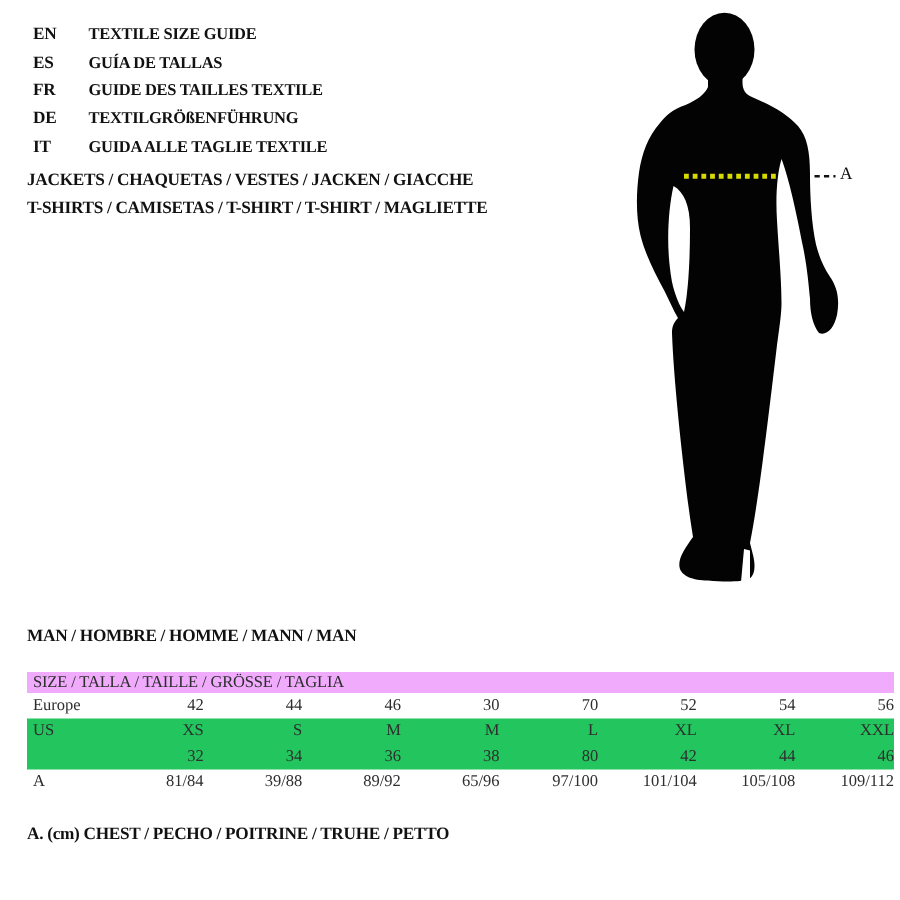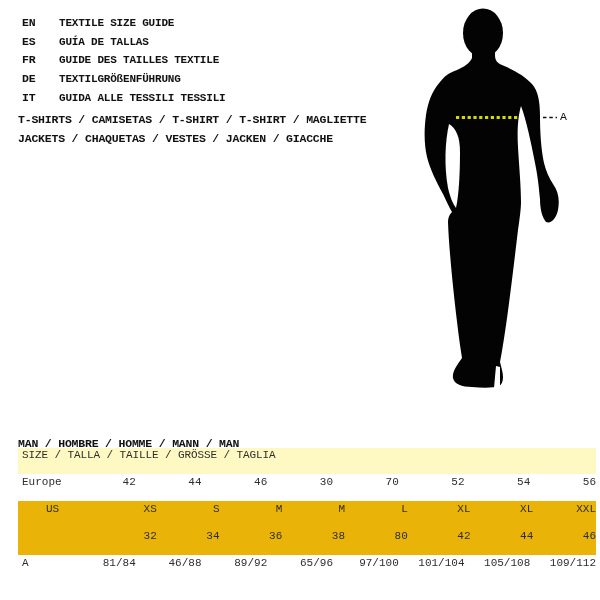--- a/index.html
+++ b/index.html
@@ -1,37 +1,37 @@
 <!DOCTYPE html>
 <html><head>
 <meta charset="utf-8">
 <style>
   html,body{margin:0;padding:0;background:#fff;}
   .canvas{
     position:relative;width:600px;height:600px;background:#ffffff;overflow:hidden;
-    font-family:Liberation Mono, monospace;color:#111;border-radius:27px;
+    font-family:Liberation Serif, serif;color:#111;border-radius:27px;
   }
   
   .lang-block{position:absolute;left:0;top:14px;}
   .lang-row{position:relative;height:18.7px;line-height:18.7px;}
   .lang-code{position:absolute;left:22px;font-size:11.5px;font-weight:700;letter-spacing:-0.2px;}
   .lang-title{position:absolute;left:59px;font-size:11px;font-weight:700;letter-spacing:-0.2px;white-space:nowrap;}
   
   .categories{position:absolute;left:18px;top:111px;}
   .cat-line{font-size:11.5px;font-weight:700;letter-spacing:-0.2px;line-height:18.5px;white-space:nowrap;}
   
   .figure-svg{position:absolute;left:0;top:0;pointer-events:none;}
   .measure-label{position:absolute;left:560px;top:110px;font-size:11.5px;font-weight:400;}
   
-  .section-title{position:absolute;left:18px;top:418px;font-size:11.5px;font-weight:700;letter-spacing:-0.2px;white-space:nowrap;margin-top:19px;}
+  .section-title{position:absolute;left:18px;top:418px;font-size:11.5px;font-weight:700;letter-spacing:-0.2px;white-space:nowrap;}
   
   .size-table{position:absolute;left:18px;top:448px;width:578px;}
-  .table-header{height:26px;line-height:14px;background:#fef9c3;font-size:11px;color:#2e2e2e;padding-left:4px;letter-spacing:-0.1px;}
-  .t-row{display:grid;grid-template-columns:52px repeat(8,1fr);height:27px;line-height:17px;font-size:11px;color:#2e2e2e;}
-  .t-row.shaded{background:#eab308;padding-left:24px;}
+  .table-header{height:14px;line-height:14px;background:#f0abfc;font-size:11px;color:#2e2e2e;padding-left:4px;letter-spacing:-0.1px;}
+  .t-row{display:grid;grid-template-columns:52px repeat(8,1fr);height:17px;line-height:17px;font-size:11px;color:#2e2e2e;}
+  .t-row.shaded{background:#22c55e;}
   .t-label{text-align:left;padding-left:4px;}
   .t-cell{text-align:right;}
   
   .footnote{position:absolute;left:18px;top:550px;font-size:11.5px;font-weight:700;letter-spacing:-0.2px;white-space:nowrap;}
 </style>
 </head>
 <body>
 
 <div class="canvas">
 
@@ -47,27 +47,27 @@
     <div class="lang-row">
       <span class="lang-code">FR</span>
       <span class="lang-title">GUIDE DES TAILLES TEXTILE</span>
     </div>
     <div class="lang-row">
       <span class="lang-code">DE</span>
       <span class="lang-title">TEXTILGRÖßENFÜHRUNG</span>
     </div>
     <div class="lang-row">
       <span class="lang-code">IT</span>
-      <span class="lang-title">GUIDA ALLE TESSILI TESSILI</span>
+      <span class="lang-title">GUIDA ALLE TAGLIE TEXTILE</span>
     </div>
   </section>
 
   <section class="categories">
+    <div class="cat-line">JACKETS / CHAQUETAS / VESTES / JACKEN / GIACCHE</div>
     <div class="cat-line">T-SHIRTS / CAMISETAS / T-SHIRT / T-SHIRT / MAGLIETTE</div>
-    <div class="cat-line">JACKETS / CHAQUETAS / VESTES / JACKEN / GIACCHE</div>
   </section>
 
   <svg class="figure-svg" width="600" height="600" viewBox="0 0 600 600">
 
     <ellipse cx="483" cy="33" rx="20" ry="24.5" fill="#030303"></ellipse>
 
     <path d="M 472,50 L 472,58
              C 470,63 464,67 457,70
              C 448,73 444,77 440,82
              C 432,91 428,102 426,115
@@ -149,24 +149,25 @@
       <span class="t-cell">38</span>
       <span class="t-cell">80</span>
       <span class="t-cell">42</span>
       <span class="t-cell">44</span>
       <span class="t-cell">46</span>
     </div>
 
     <div class="t-row">
       <span class="t-label">A</span>
       <span class="t-cell">81/84</span>
-      <span class="t-cell">46/88</span>
+      <span class="t-cell">39/88</span>
       <span class="t-cell">89/92</span>
       <span class="t-cell">65/96</span>
       <span class="t-cell">97/100</span>
       <span class="t-cell">101/104</span>
       <span class="t-cell">105/108</span>
       <span class="t-cell">109/112</span>
     </div>
   </div>
 
+  <div class="footnote">A. (cm) CHEST / PECHO / POITRINE / TRUHE / PETTO</div>
 
 </div>
 
 </body></html>

